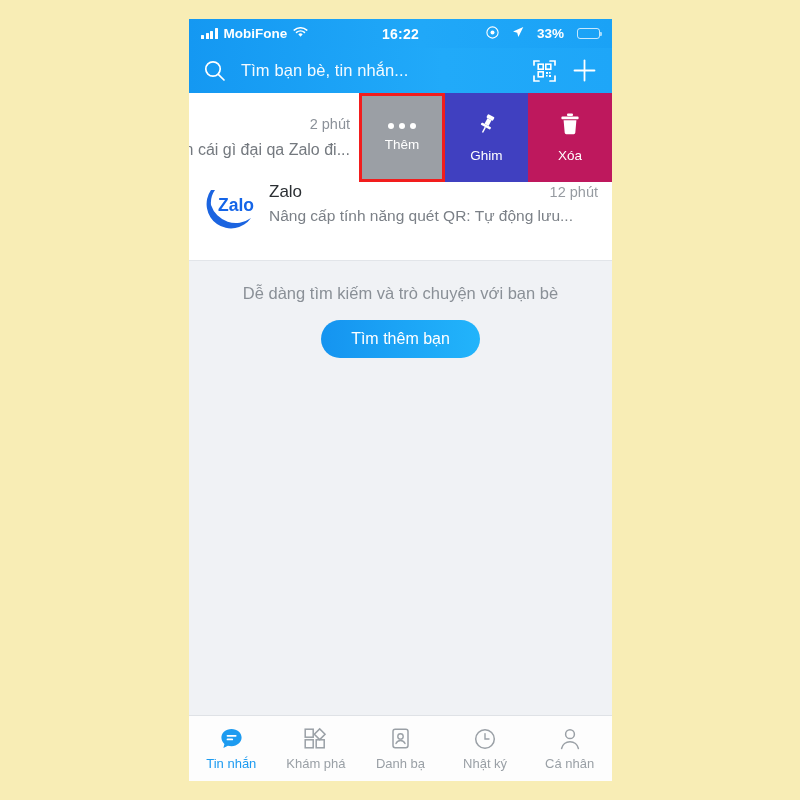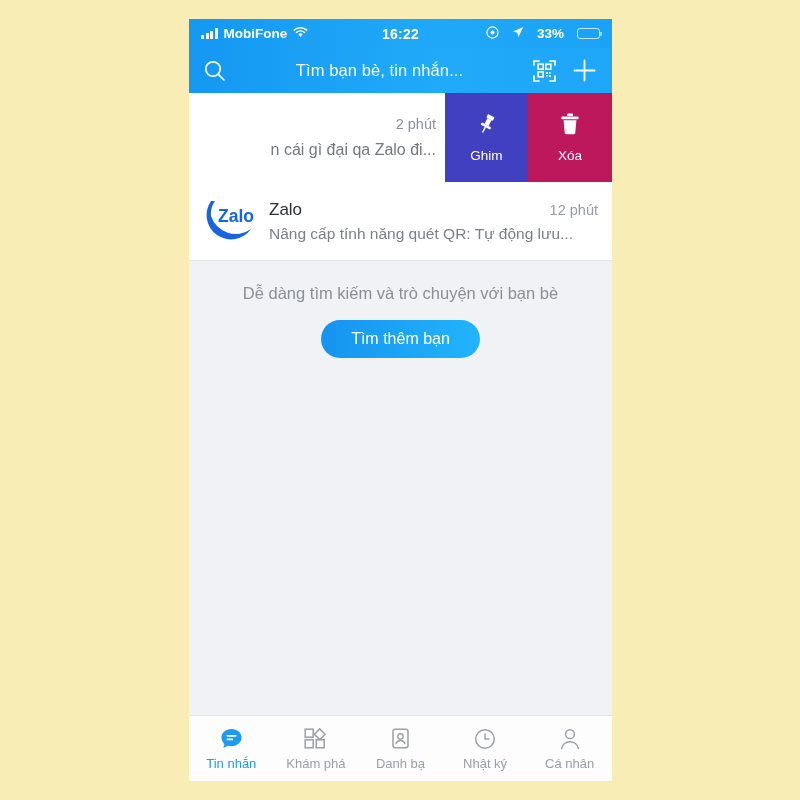--- a/index.html
+++ b/index.html
@@ -69,21 +69,20 @@
 
   
   .searchbar {
     height: 45px;
     background: linear-gradient(to right, #1498f2 0%, #21aaf9 60%, #1ea6f8 100%);
     display: flex;
     align-items: center;
     padding: 0 14px;
     gap: 14px;
     flex: none;
-    text-align: center;
   }
   .search-placeholder {
     flex: 1;
     color: rgba(255,255,255,.95);
     font-size: 16.5px;
     letter-spacing: .1px;
   }
   .hdr-icon { display: flex; align-items: center; justify-content: center; }
 
   
@@ -134,21 +133,21 @@
   .swipe-pin { background: #4040c0; width: 83px; }
   .swipe-del { background: #be185d; width: 84px; }
   .dots { display: flex; gap: 5px; }
   .dots i { width: 6px; height: 6px; border-radius: 50%; background: #fff; display: block; }
 
   
   .conv-item {
     height: 78px;
     background: #fff;
     display: flex;
-    align-items: center;
+    align-items: flex-start;
     padding: 0 14px 0 12px;
     gap: 12px;
     flex: none;
   }
   .avatar {
     width: 56px; height: 56px;
     flex: none;
     display: flex; align-items: center; justify-content: center;
   }
   .conv-body { flex: 1; min-width: 0; }
@@ -285,20 +284,28 @@
       </svg>
     </span>
   </div>
 
   <div class="swipe-row">
     <div class="conv-peek">
       <div class="conv-time">2 phút</div>
       <div class="conv-snippet">n cái gì đại qa Zalo đi...</div>
     </div>
 
+    <div class="swipe-btn swipe-more highlight">
+      <span class="dots">
+          <i></i>
+          <i></i>
+          <i></i>
+        </span>
+      <span class="lbl">Thêm</span>
+    </div>
 
     <div class="swipe-btn swipe-pin">
       <span>
         <svg width="24" height="24" viewBox="0 0 24 24">
           <g transform="rotate(28 12 12)">
             <rect x="8.3" y="2.6" width="7.4" height="4" rx="1" fill="#fff"></rect>
             <rect x="9.7" y="6.6" width="4.6" height="6.4" fill="#fff"></rect>
             <rect x="6.6" y="13" width="10.8" height="2.6" rx="1" fill="#fff"></rect>
             <rect x="11.3" y="15.6" width="1.5" height="6" fill="#fff"></rect>
           </g>

